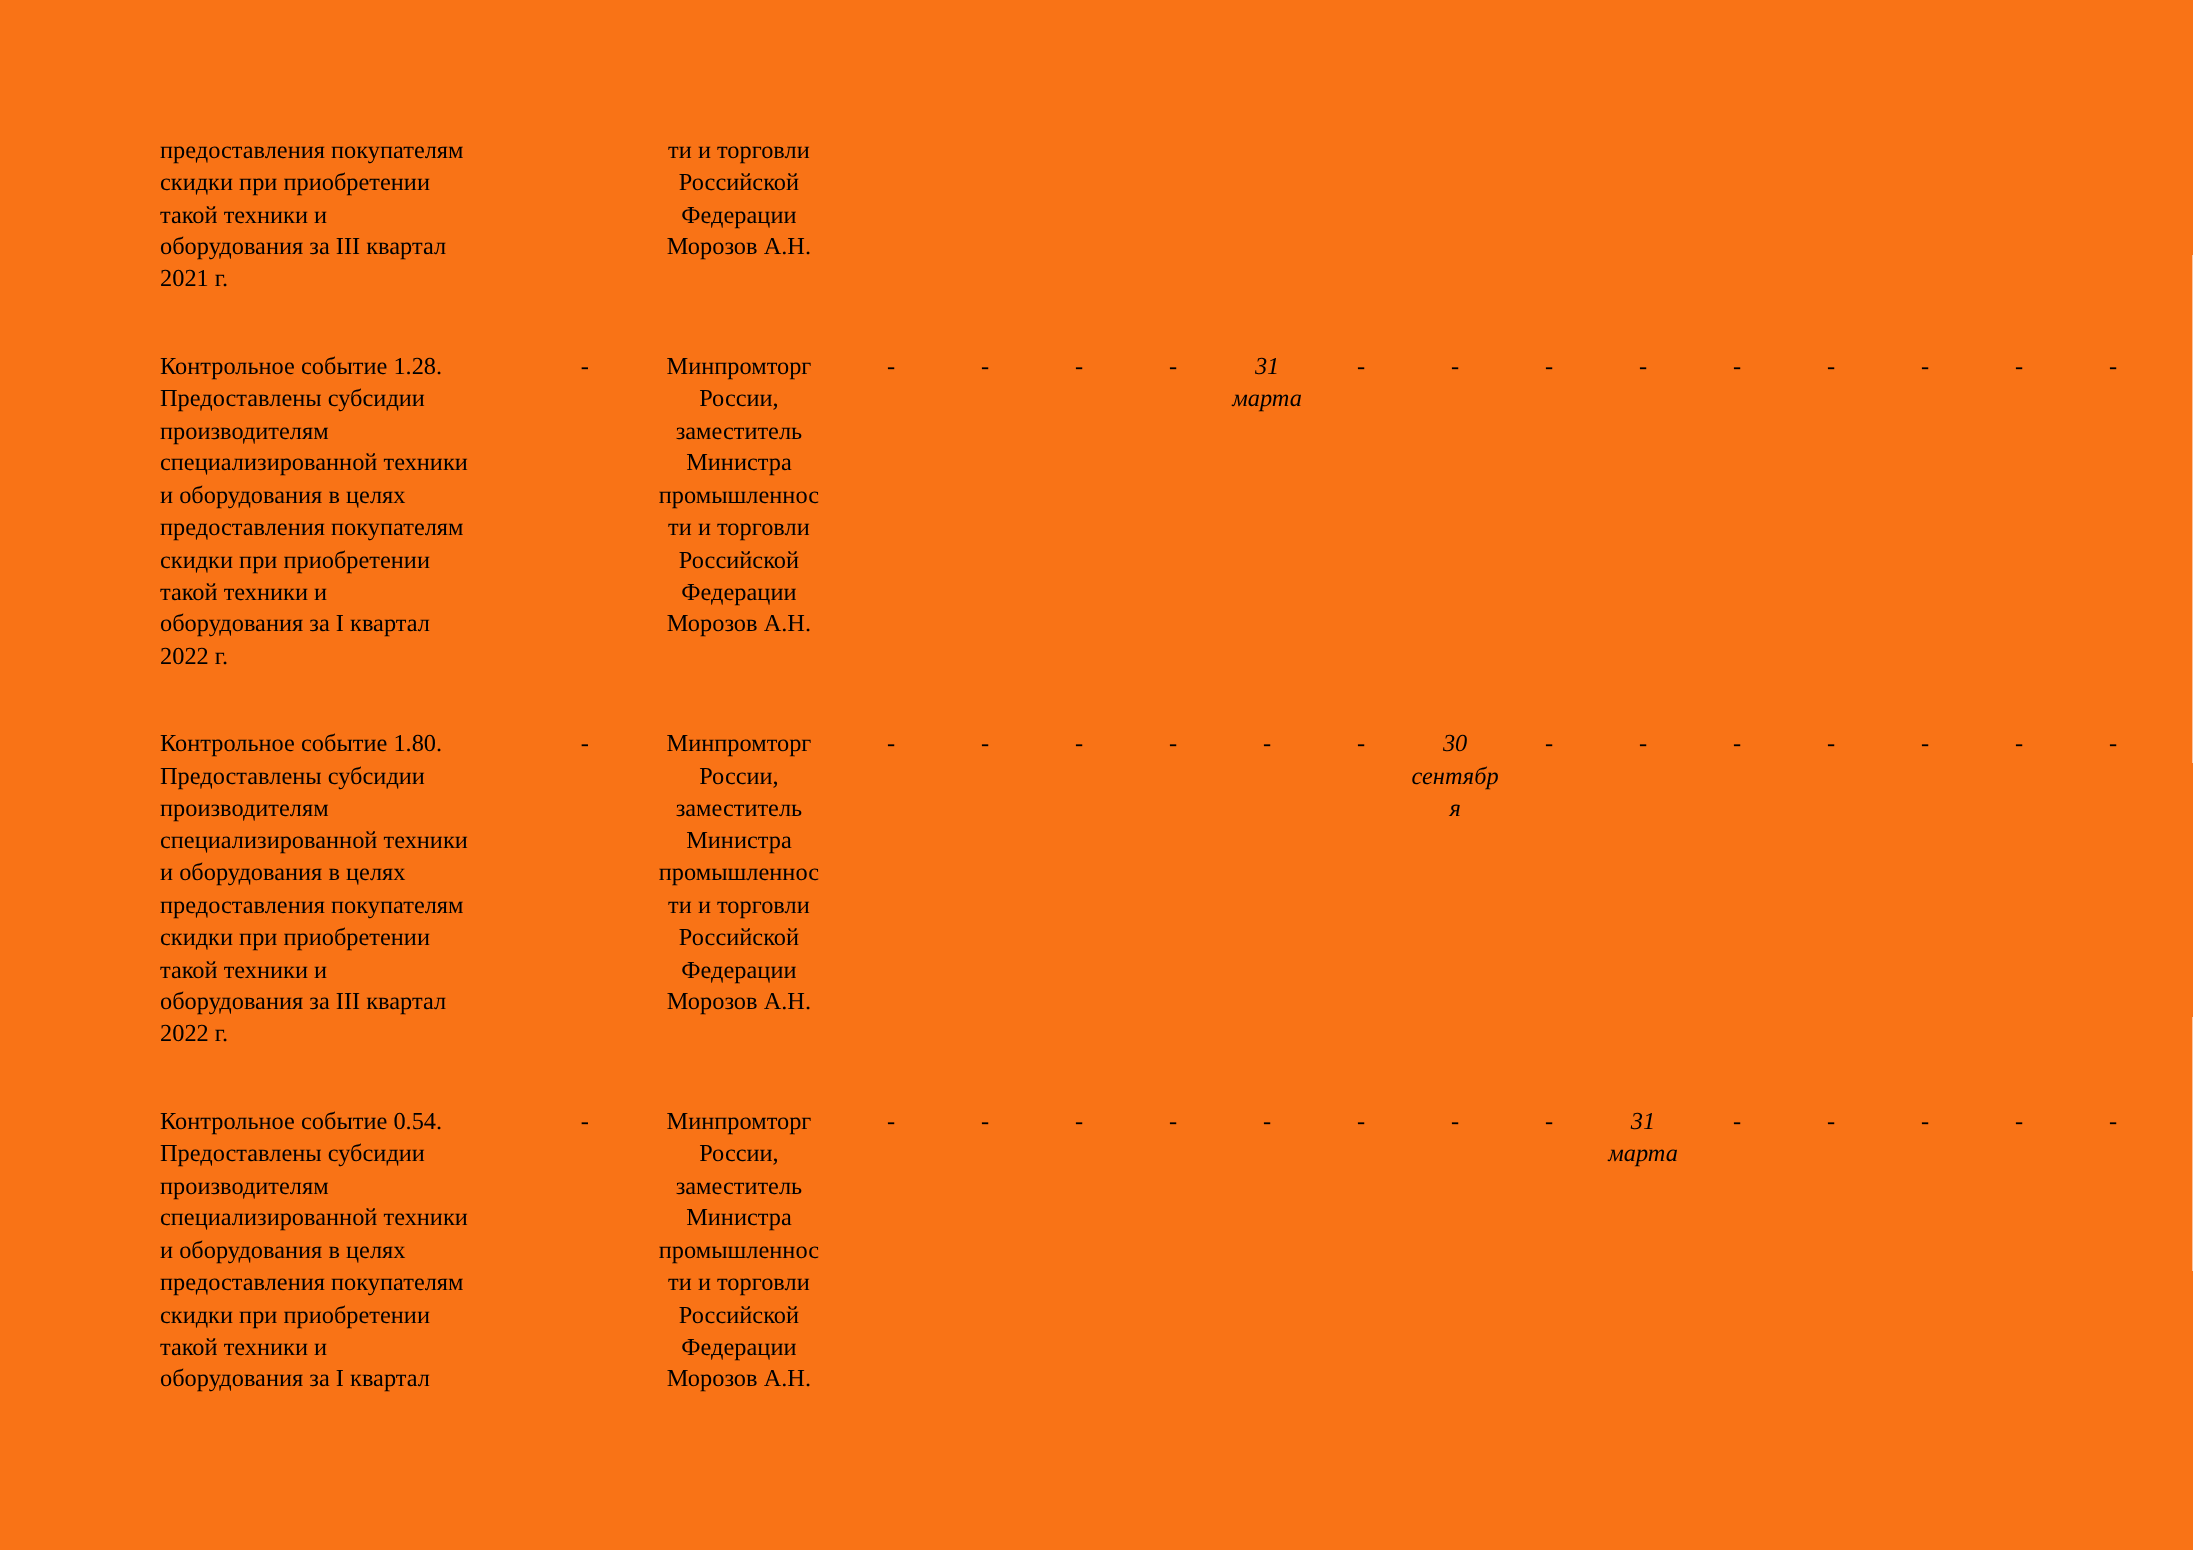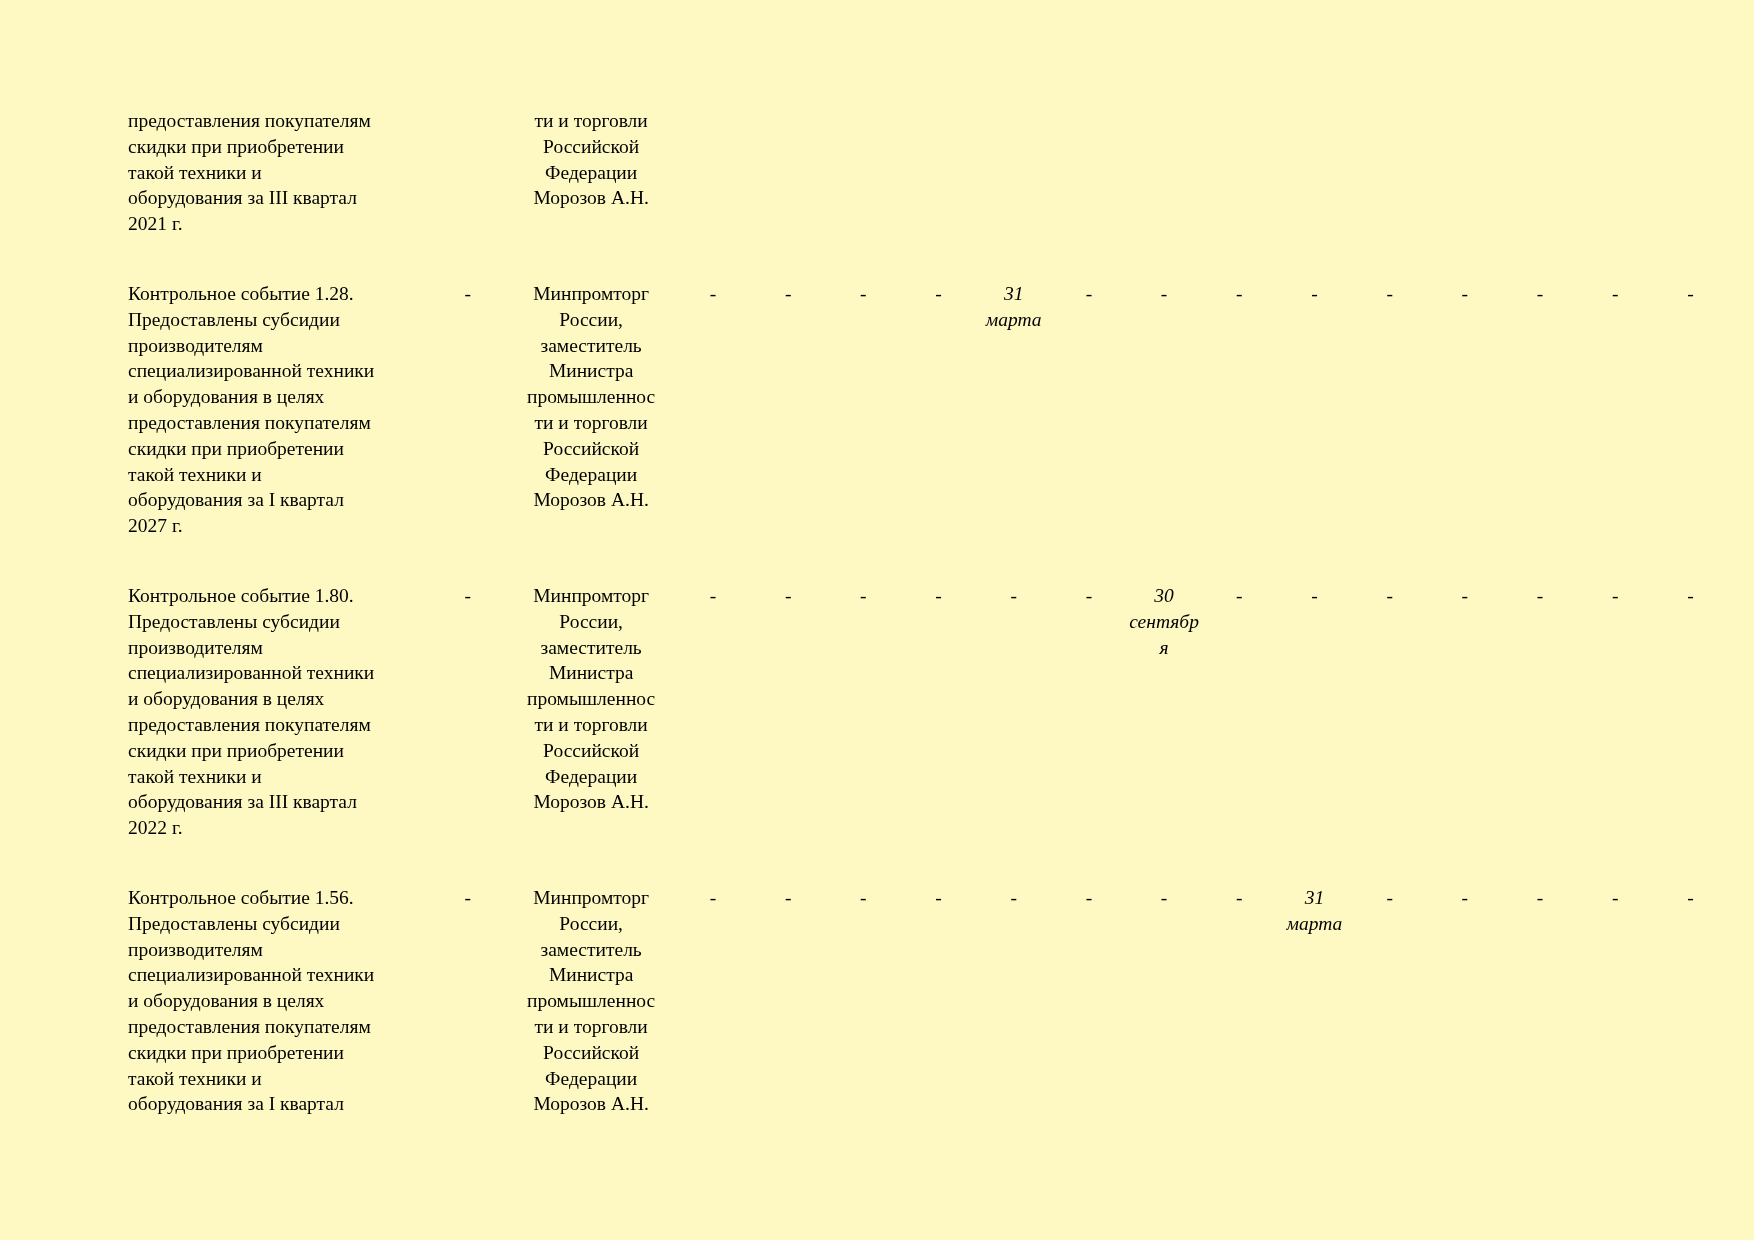--- a/index.html
+++ b/index.html
@@ -9,21 +9,21 @@
     background: #ffffff;
   }
   body {
     font-family: "Liberation Serif", "DejaVu Serif", serif;
     color: #000000;
   }
   #page {
     position: relative;
     width: 1754px;
     height: 1240px;
-    background: #fef9c3;
+    background: #f97316;
     overflow: hidden;
   }
   .doc-table {
     position: absolute;
     left: 128px;
     top: 108px;
     width: 1600px;
     border-collapse: collapse;
     table-layout: fixed;
   }
@@ -131,21 +131,21 @@
           <td class="col-name">
             <span class="cell-text">Контрольное событие 1.28.
 Предоставлены субсидии
 производителям
 специализированной техники
 и оборудования в целях
 предоставления покупателям
 скидки при приобретении
 такой техники и
 оборудования за I квартал
-2027 г.</span>
+2022 г.</span>
           </td>
           <td class="col-sep">
             <span class="cell-text">-</span>
           </td>
           <td class="col-resp">
             <span class="cell-text">Минпромторг
 России,
 заместитель
 Министра
 промышленнос
@@ -264,21 +264,21 @@
           </td>
           <td class="col-period">
             <span class="dash">-</span>
           </td>
         </tr>
         <tr class="row-spacer">
           <td colspan="17"></td>
         </tr>
         <tr class="data-row">
           <td class="col-name">
-            <span class="cell-text">Контрольное событие 1.56.
+            <span class="cell-text">Контрольное событие 0.54.
 Предоставлены субсидии
 производителям
 специализированной техники
 и оборудования в целях
 предоставления покупателям
 скидки при приобретении
 такой техники и
 оборудования за I квартал</span>
           </td>
           <td class="col-sep">

